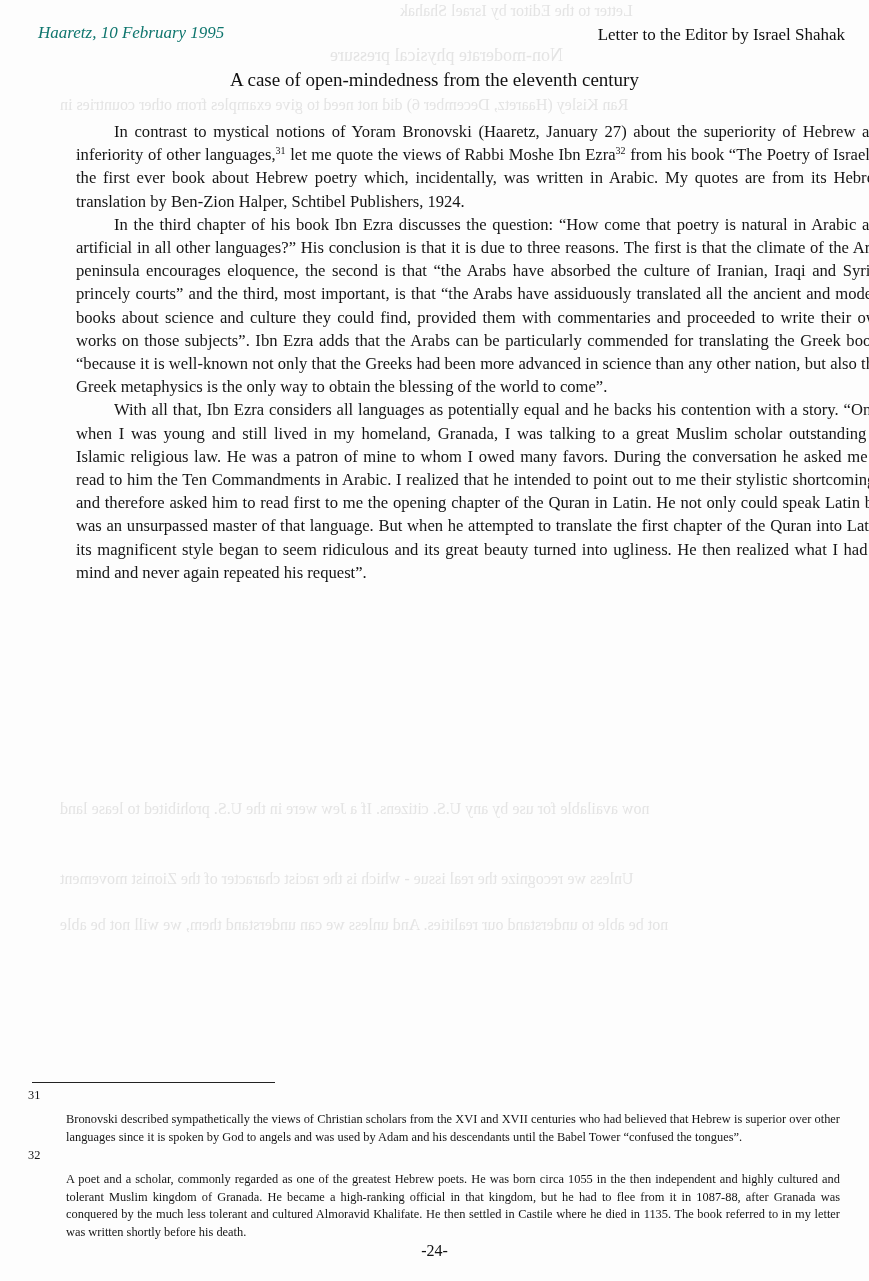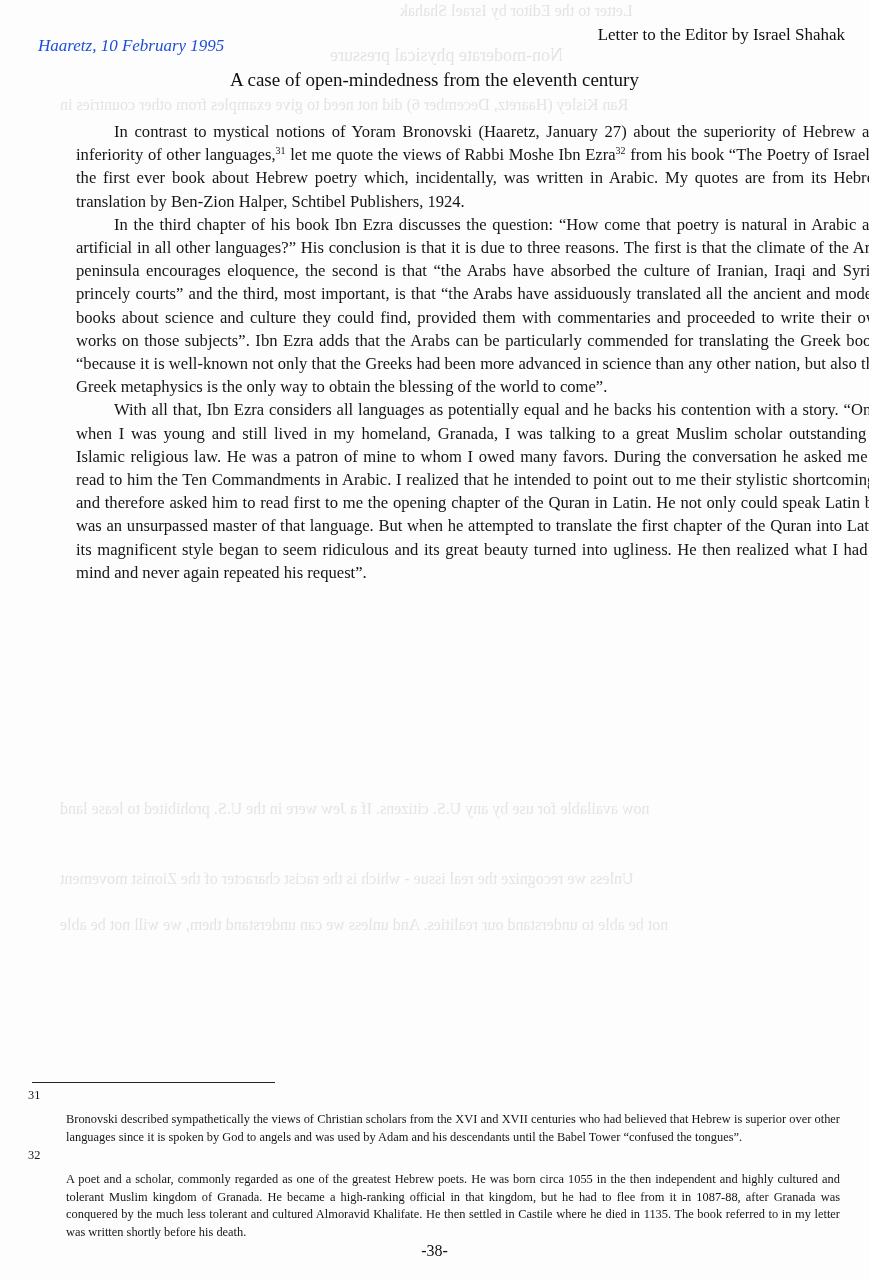--- a/index.html
+++ b/index.html
@@ -1,19 +1,19 @@
 <!DOCTYPE html>
 <html><head>
   <meta charset="utf-8">
   <style>
     html, body { margin: 0; padding: 0; background: #ffffff; }
     body { width: 869px; height: 1281px; position: relative; overflow: hidden; color: #111111; font-family: "Liberation Serif", serif; }
     .page { position: absolute; left: 0; top: 0; width: 869px; height: 1281px; background: #fdfdfd; }
 
-    .header-left { position: absolute; left: 38px; top: 36px; font-size: 17px; font-style: italic; color: #1d4ed8; }
+    .header-left { position: absolute; left: 38px; top: 23px; font-size: 17px; font-style: italic; color: #0f766e; }
     .header-right { position: absolute; right: 24px; top: 25px; font-size: 17px; color: #111; }
 
     .title { position: absolute; left: 0; width: 869px; top: 69px; text-align: center; font-size: 19px; color: #111; }
 
     .body-text { position: absolute; left: 33px; top: 120px; width: 810px; font-size: 16.6px; line-height: 23.2px; text-align: justify; color: #151515; margin-left: 43px; }
     .body-text p { margin: 0; text-indent: 38px; }
     sup { font-size: 10px; line-height: 0; vertical-align: 6px; }
 
     .footnote-rule { position: absolute; left: 32px; top: 1082px; width: 243px; height: 0; border-top: 1px solid #222; }
 
@@ -56,14 +56,14 @@
       <div class="footnote">
         <span class="fn-num">31</span>
         <span class="fn-text">Bronovski described sympathetically the views of Christian scholars from the XVI and XVII centuries who had believed that Hebrew is superior over other languages since it is spoken by God to angels and was used by Adam and his descendants until the Babel Tower “confused the tongues”.</span>
       </div>
       <div class="footnote">
         <span class="fn-num">32</span>
         <span class="fn-text">A poet and a scholar, commonly regarded as one of the greatest Hebrew poets. He was born circa 1055 in the then independent and highly cultured and tolerant Muslim kingdom of Granada. He became a high-ranking official in that kingdom, but he had to flee from it in 1087-88, after Granada was conquered by the much less tolerant and cultured Almoravid Khalifate. He then settled in Castile where he died in 1135. The book referred to in my letter was written shortly before his death.</span>
       </div>
     </div>
 
-  <div class="page-number">-38-</div>
+  <div class="page-number">-24-</div>
 </div>
 
 </body></html>

